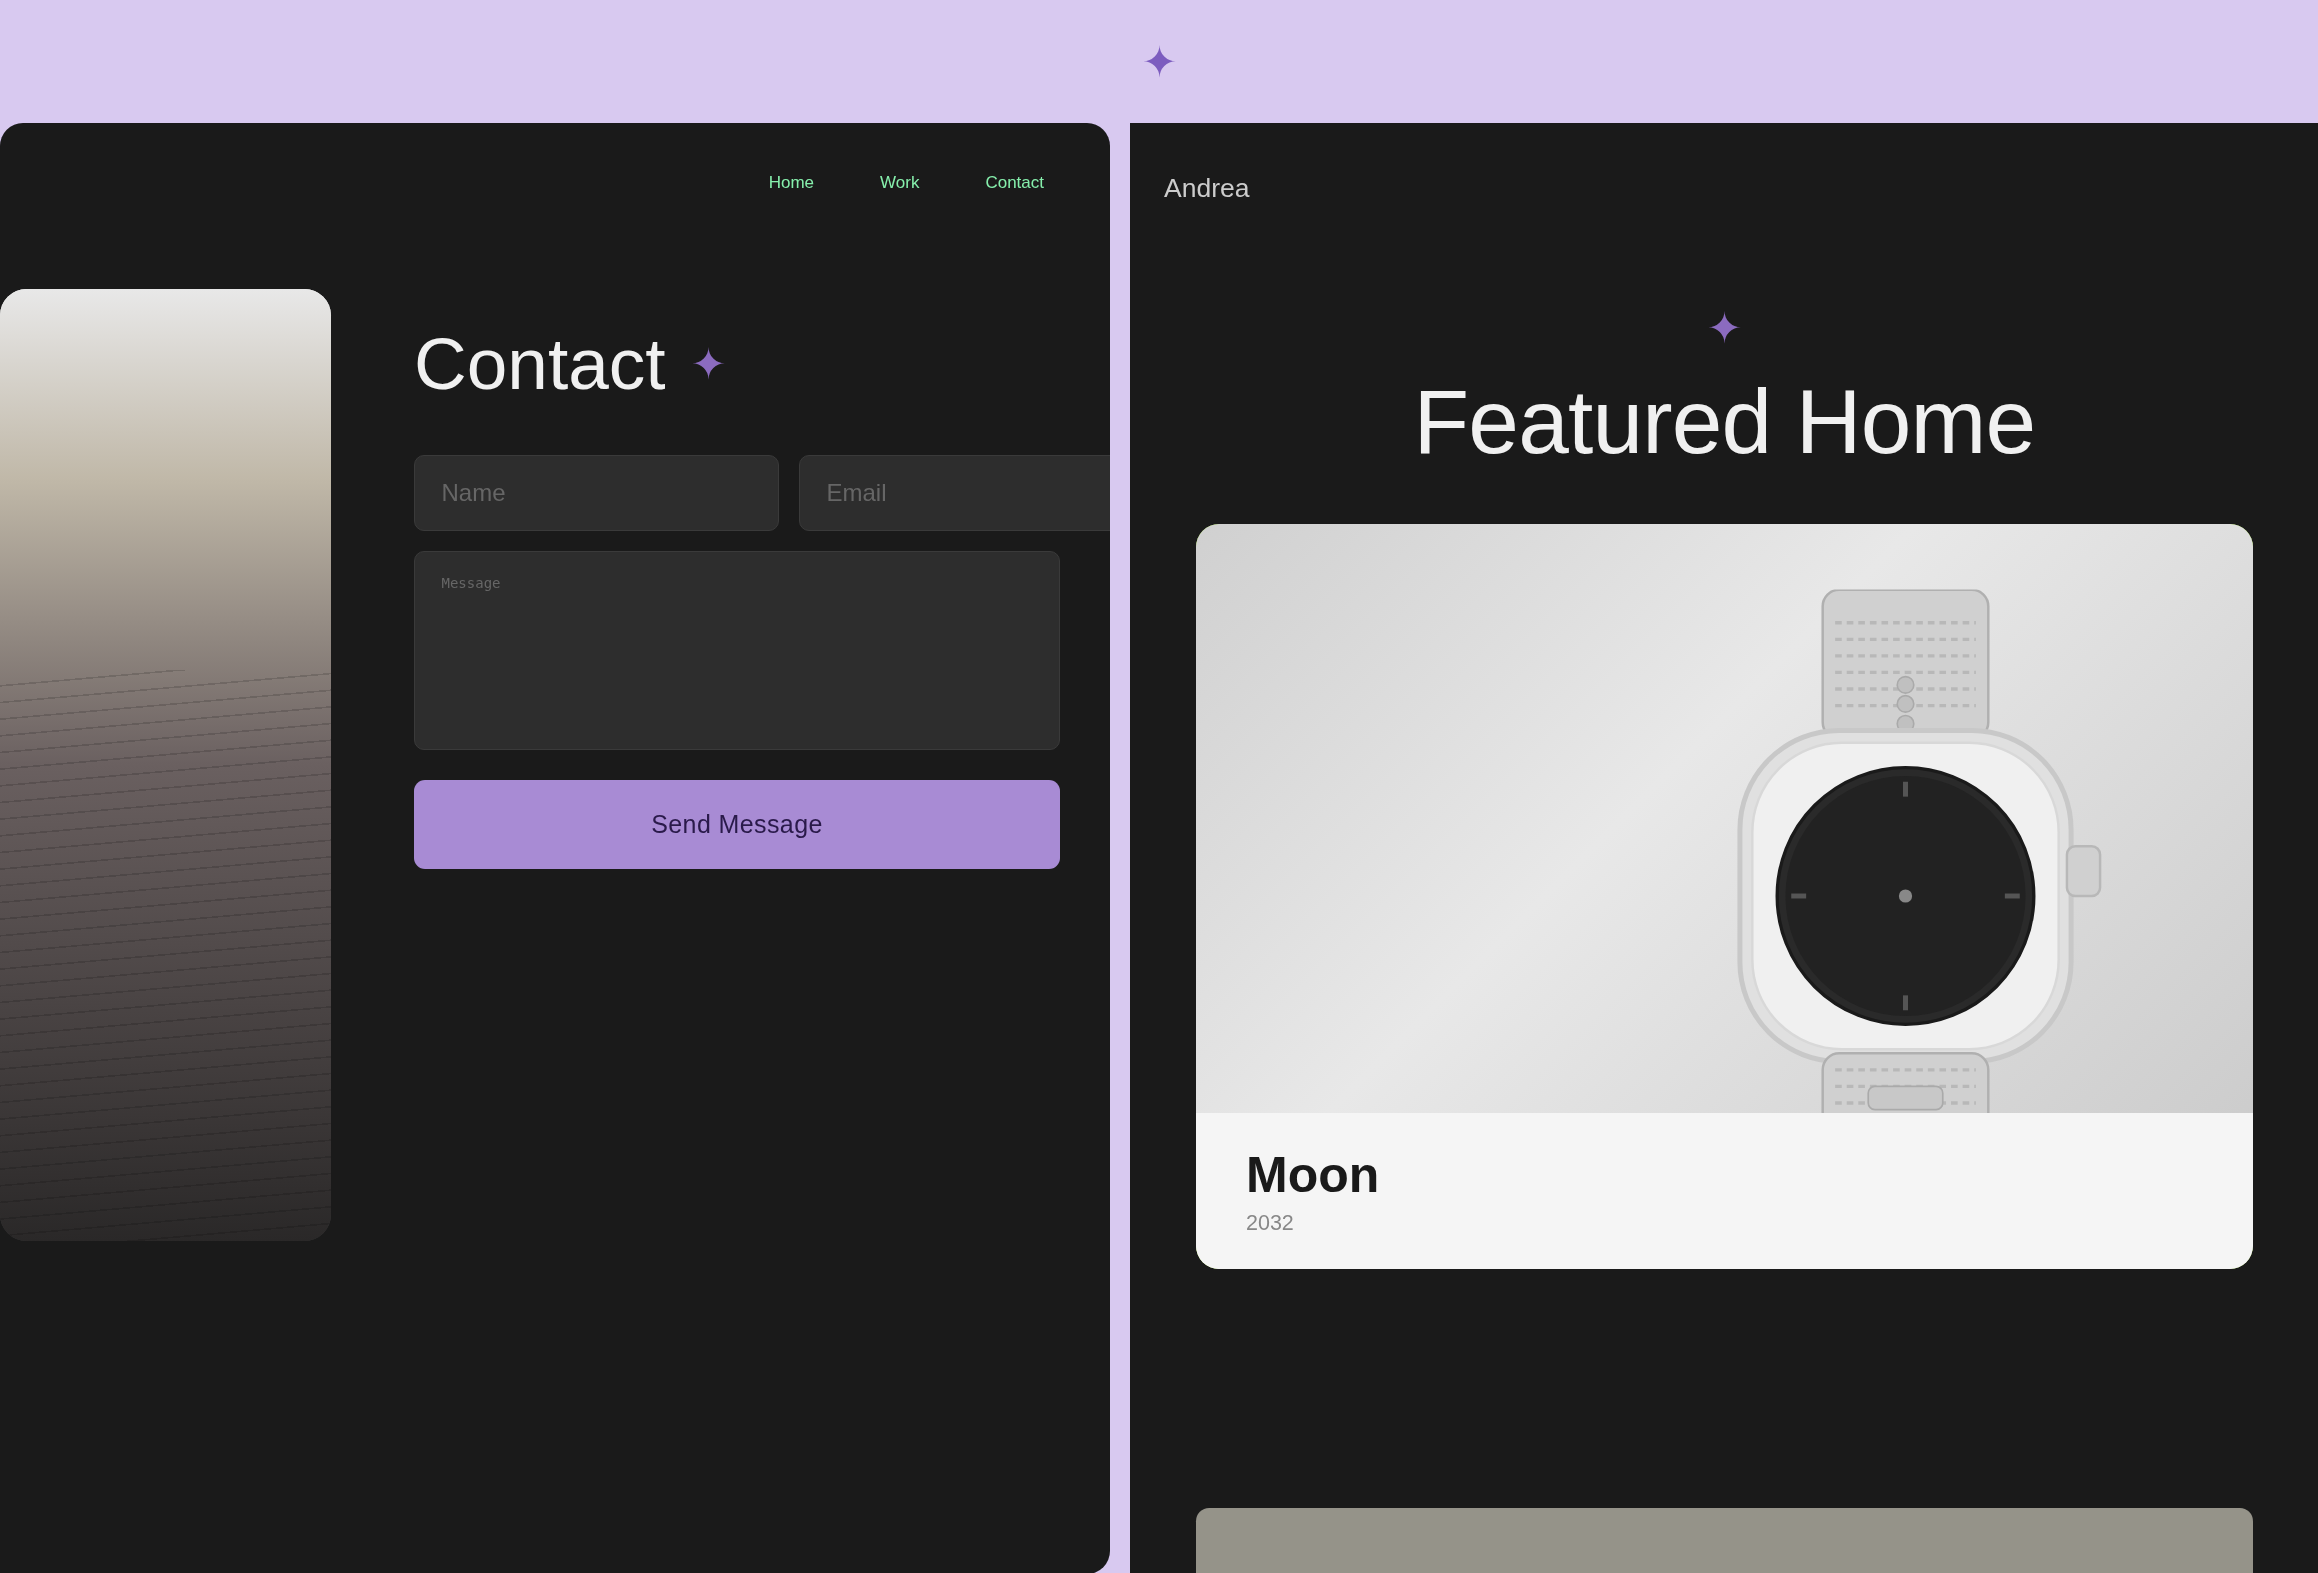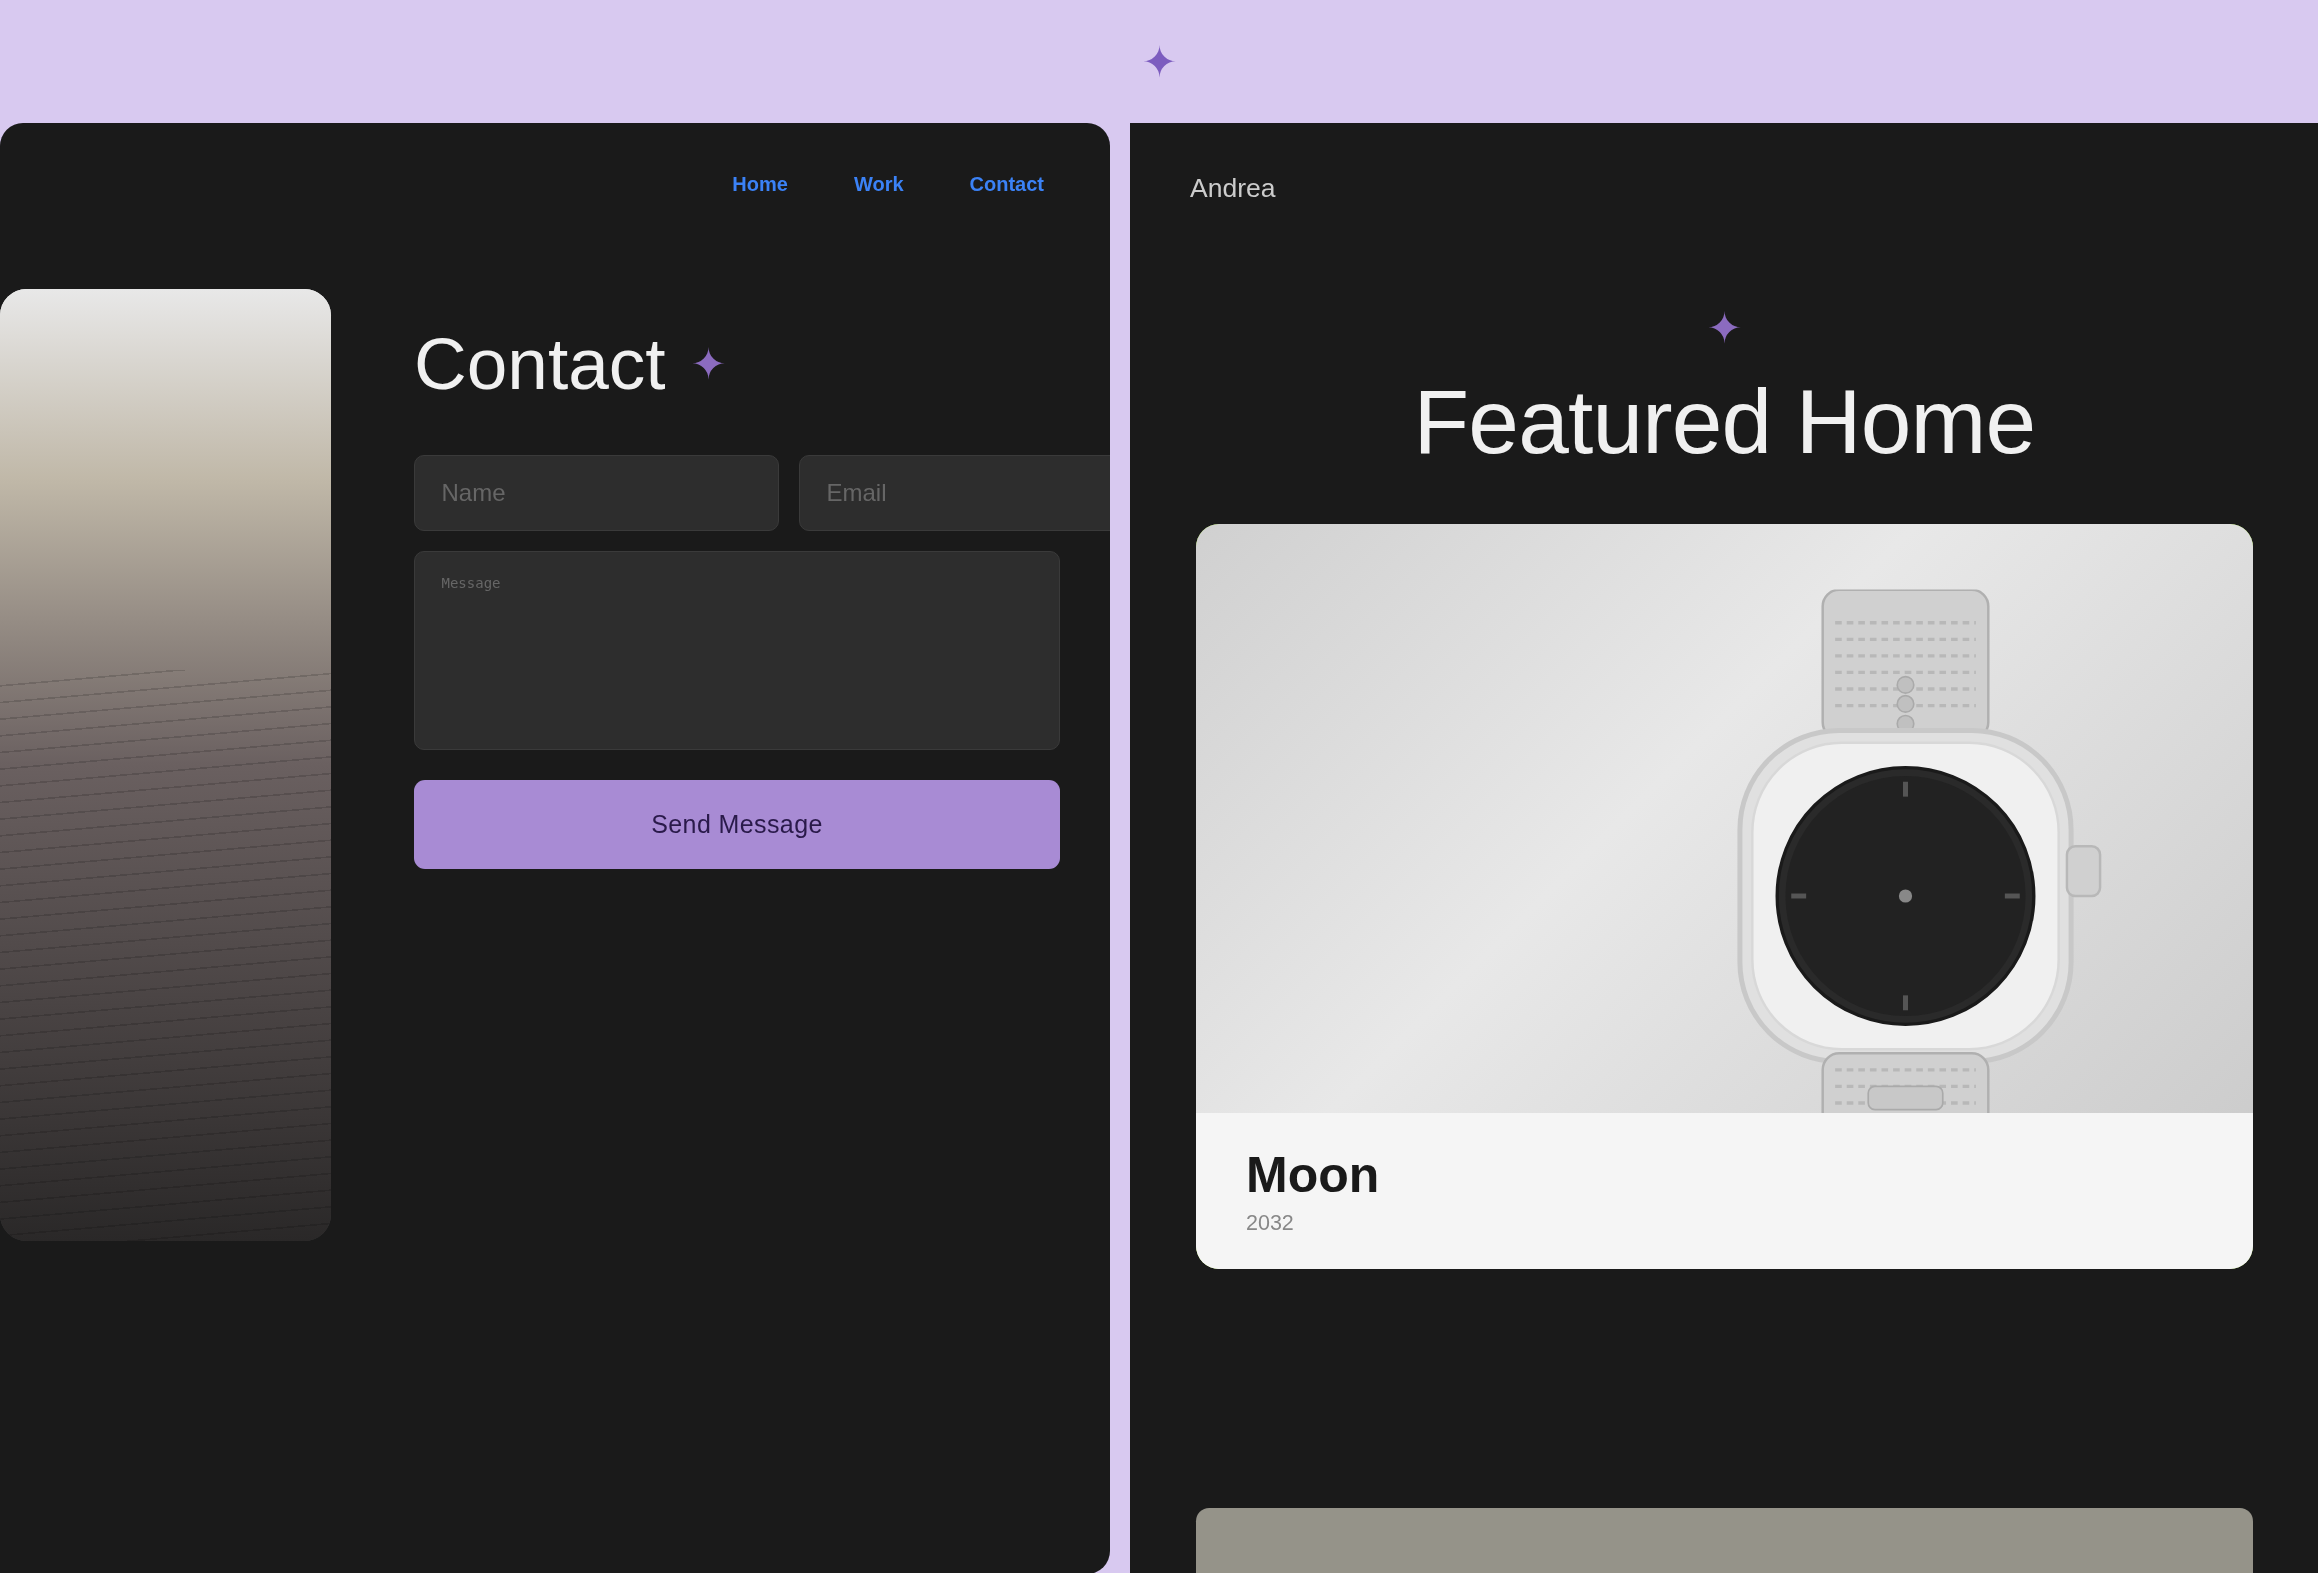--- a/index.html
+++ b/index.html
@@ -49,24 +49,24 @@
 
     .left-nav {
       display: flex;
       justify-content: flex-end;
       align-items: center;
       padding: 50px 66px 0 0;
       gap: 66px;
     }
 
     .left-nav a {
-      color: #3b82f6;
+      color: #86efac;
       text-decoration: none;
-      font-size: 20px;
-      font-weight: 700;
+      font-size: 17px;
+      font-weight: 400;
     }
 
     .image-panel {
       position: absolute;
       left: 0;
       top: 166px;
       width: 331px;
       height: 952px;
       border-radius: 26.5px;
       overflow: hidden;
@@ -184,21 +184,21 @@
       height: 1451px;
       background-color: #1a1a1a;
       margin-left: 20px;
       position: relative;
       overflow: hidden;
     }
 
     .right-nav {
       display: flex;
       align-items: flex-end;
-      padding: 50px 0 0 60px;
+      padding: 50px 0 0 34px;
     }
 
     .andrea-logo {
       color: #cccccc;
       font-size: 26.5px;
       font-weight: 400;
     }
 
     .featured-section {
       position: relative;

